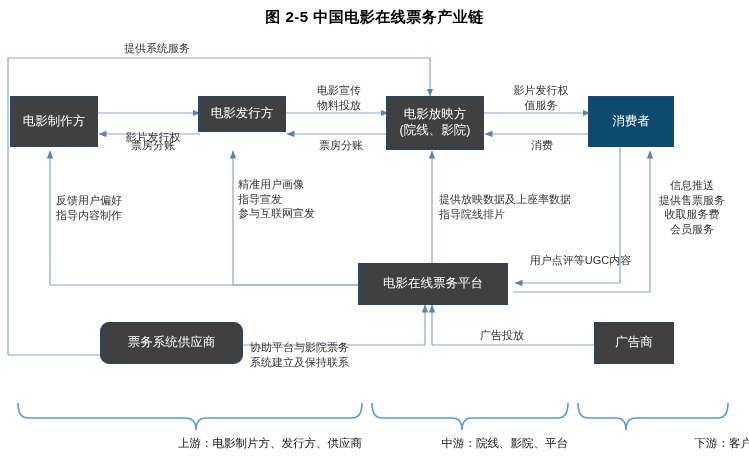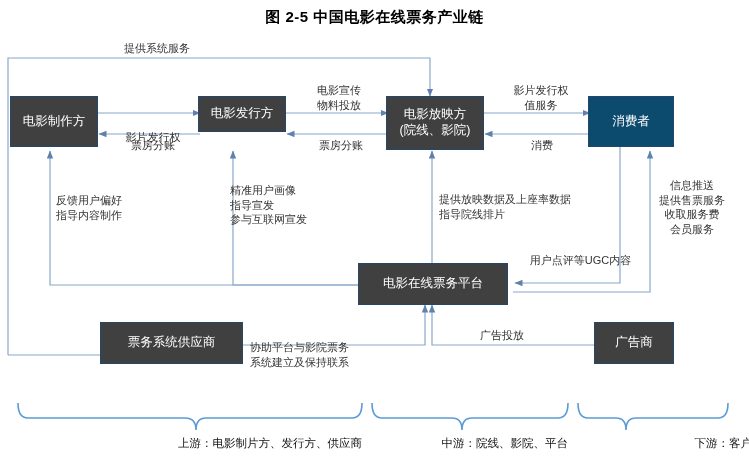--- a/index.html
+++ b/index.html
@@ -129,21 +129,21 @@
   </div>
 
   <div class="node dark" style="left:588px; top:96px; width:86px; height:51px;">
     <span>消费者</span>
   </div>
 
   <div class="node" style="left:358px; top:263px; width:150px; height:42px;">
     <span>电影在线票务平台</span>
   </div>
 
-  <div class="node" style="left:100px; top:322px; width:143px; height:42px;">
+  <div class="node" style="left:100px; top:322px; width:143px; height:42px;border-radius:9px;">
     <span>票务系统供应商</span>
   </div>
 
   <div class="node" style="left:594px; top:322px; width:80px; height:42px;">
     <span>广告商</span>
   </div>
 
   <div class="lbl" style="left:92px; top:41px; width:130px;">提供系统服务</div>
 
   <div class="lbl" style="left:108px; top:114px; width:90px;margin-top:16px;">影片发行权</div>
@@ -156,21 +156,21 @@
   <div class="lbl" style="left:296px; top:138px; width:90px;">票房分账</div>
 
   <div class="lbl" style="left:491px; top:83px; width:100px;">影片发行权
 值服务</div>
 
   <div class="lbl" style="left:497px; top:138px; width:90px;">消费</div>
 
   <div class="lbl left" style="left:56px; top:193px; width:120px;">反馈用户偏好
 指导内容制作</div>
 
-  <div class="lbl left" style="left:230px; top:177px; width:120px;margin-top:6px;">精准用户画像
+  <div class="lbl left" style="left:238px; top:177px; width:120px;">精准用户画像
 指导宣发
 参与互联网宣发</div>
 
   <div class="lbl left" style="left:439px; top:192px; width:165px;">提供放映数据及上座率数据
 指导院线排片</div>
 
   <div class="lbl" style="left:647px; top:178px; width:90px;">信息推送
 提供售票服务
 收取服务费
 会员服务</div>

